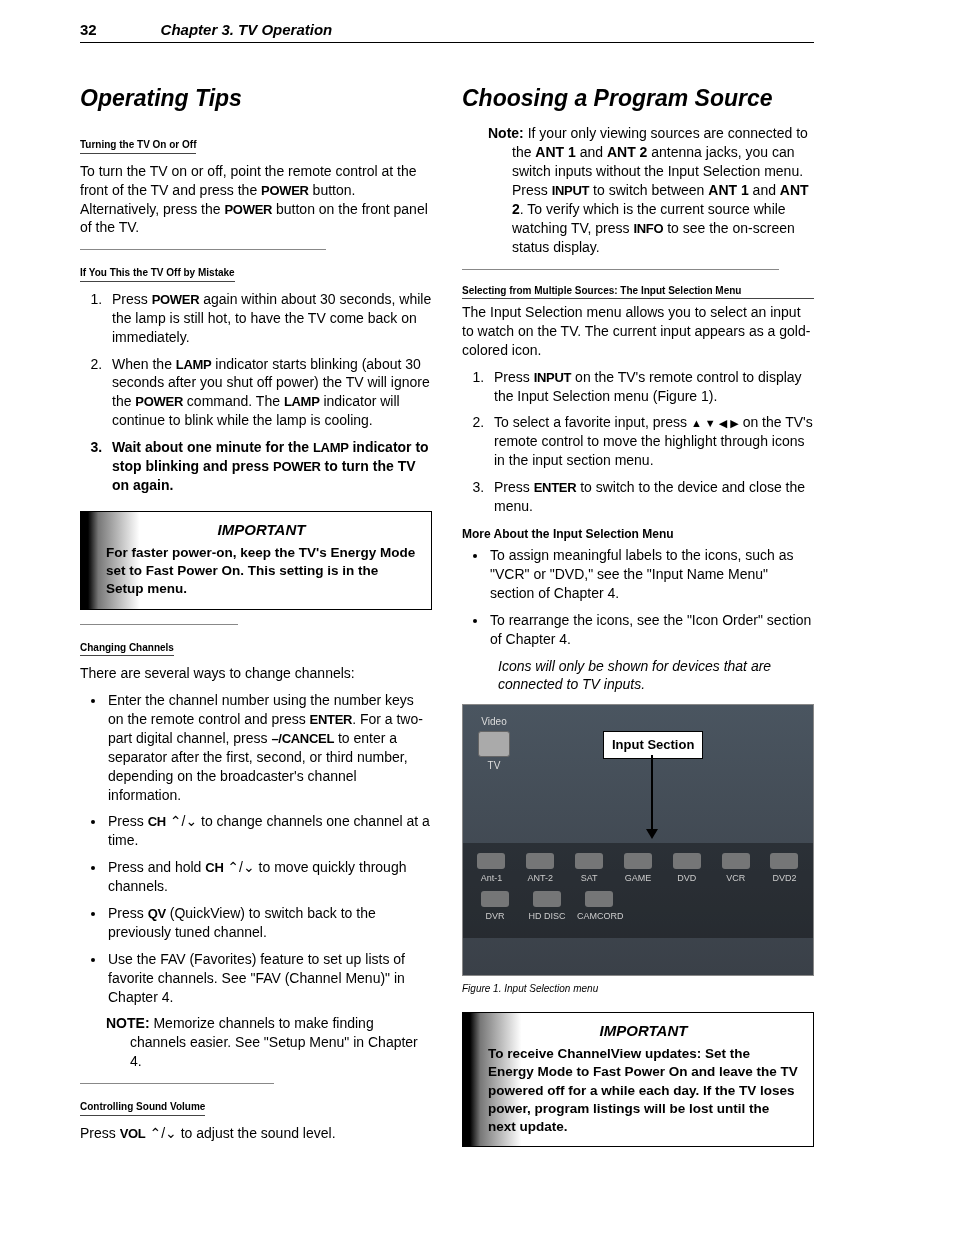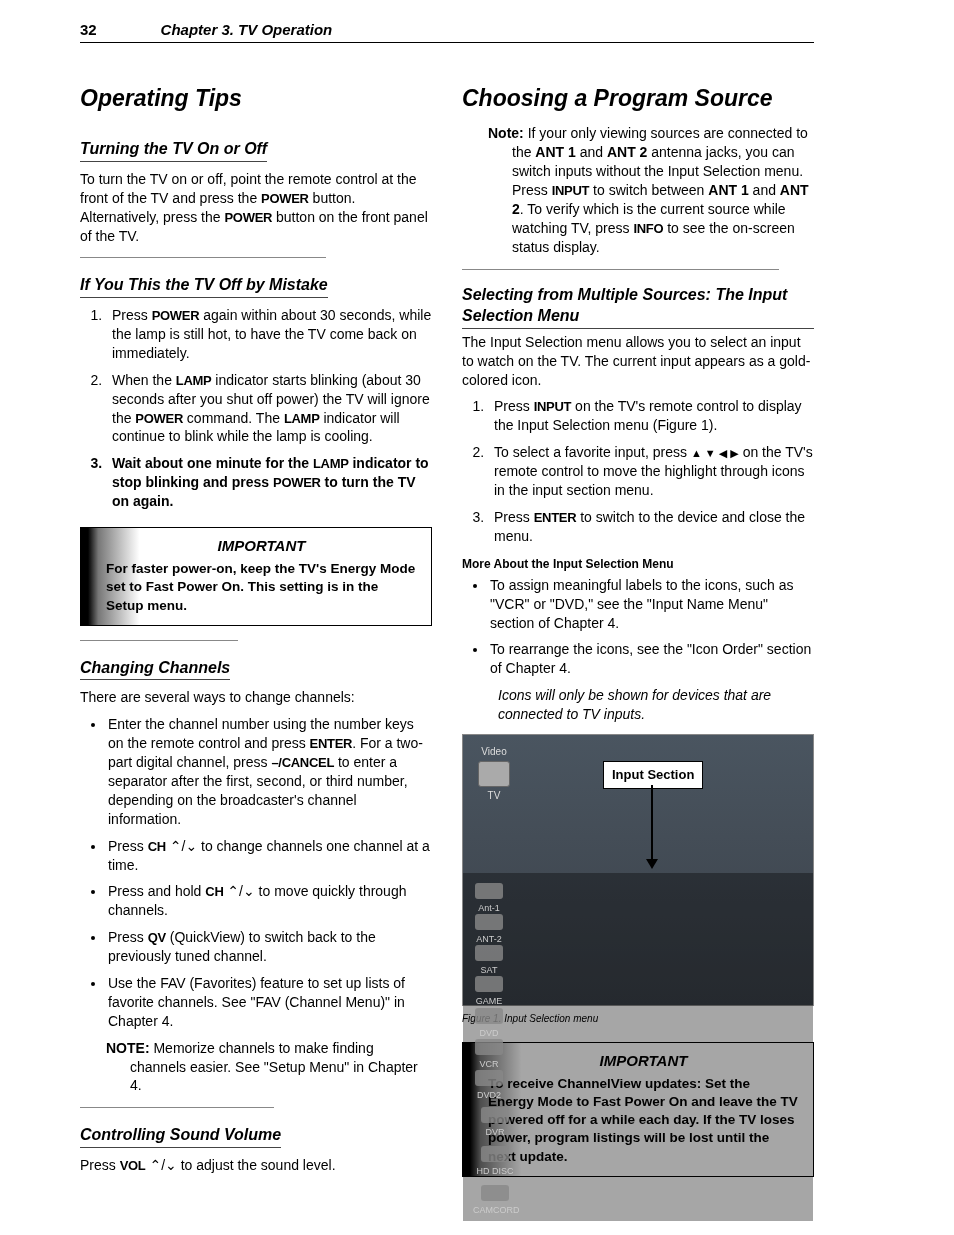--- a/index.html
+++ b/index.html
@@ -36,26 +36,25 @@
     min-width: 0;
   }
   h1 {
     font-style: italic;
     font-weight: bold;
     font-size: 23px;
     margin: 0 0 10px 0;
   }
   h2.sub {
     font-weight: bold;
-    font-size: 16px;
+    font-size: 10px;
     margin: 14px 0 4px 0;
     border-bottom: 1px solid #444;
     display: inline-block;
     padding-bottom: 1px;
-    font-style: italic;
   }
   h3.subsub {
     font-weight: bold;
     font-size: 12px;
     margin: 10px 0 4px 0;
   }
   p { margin: 4px 0 8px 0; }
   .sectdiv {
     border-top: 1px solid #888;
     margin: 12px 0 2px 0;
@@ -157,21 +156,20 @@
   .icon-strip {
     position: absolute;
     top: 138px; left: 0; right: 0;
     background: rgba(0,0,0,0.35);
     padding: 10px 4px;
   }
   .icon-row {
     display: flex;
     justify-content: space-around;
     margin-bottom: 6px;
-    flex-direction: column;
   }
   .dev-icon {
     text-align: center;
     width: 44px;
     color: #ccc;
     font-size: 9px;
   }
   .dev-icon .shape {
     width: 28px; height: 16px;
     background: #888;

